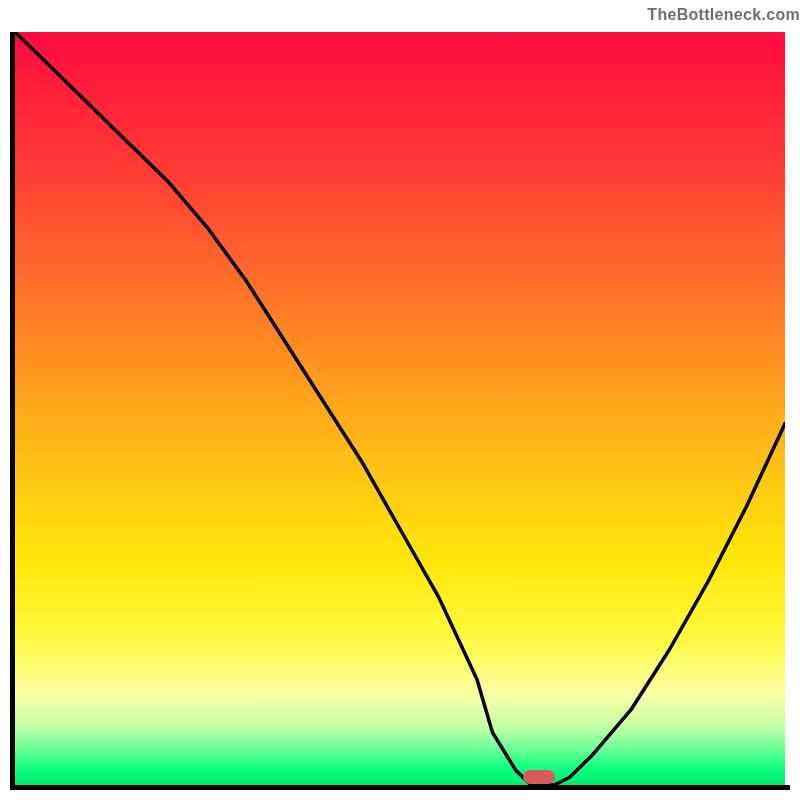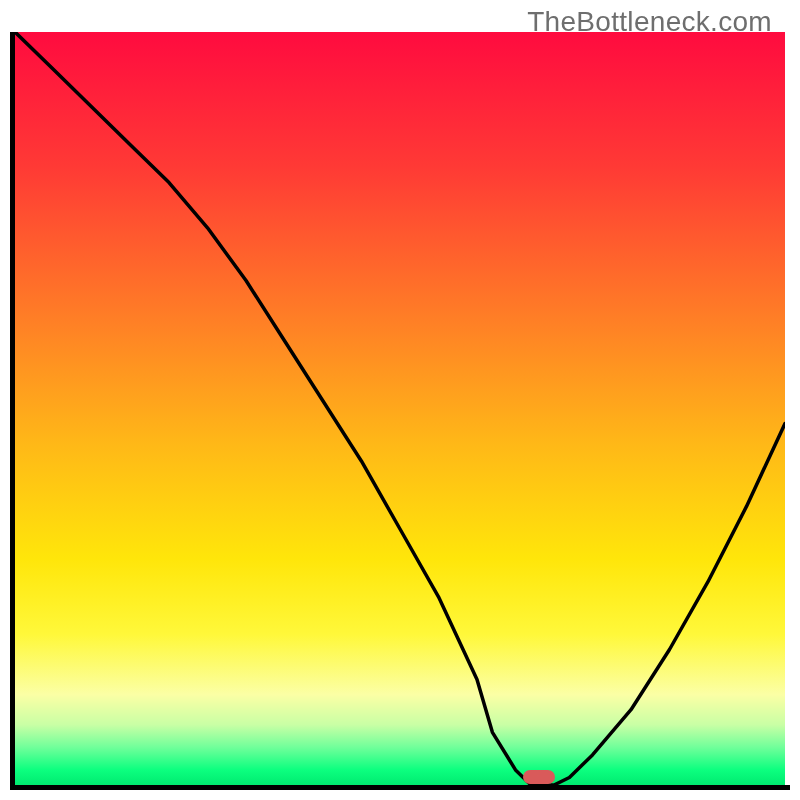--- a/index.html
+++ b/index.html
@@ -12,23 +12,23 @@
     overflow: hidden;
   }
   .frame {
     position: relative;
     width: 800px;
     height: 800px;
   }
   .watermark {
     position: absolute;
     top: 6px;
-    right: 28px;
-    font-size: 28px;
-    font-weight: 400;
+    right: 0;
+    font-size: 16px;
+    font-weight: 700;
     color: #6e6e6e;
     letter-spacing: 0.3px;
     z-index: 10;
   }
   .plot-area {
     position: absolute;
     left: 15px;
     top: 32px;
     width: 770px;
     height: 753px;

